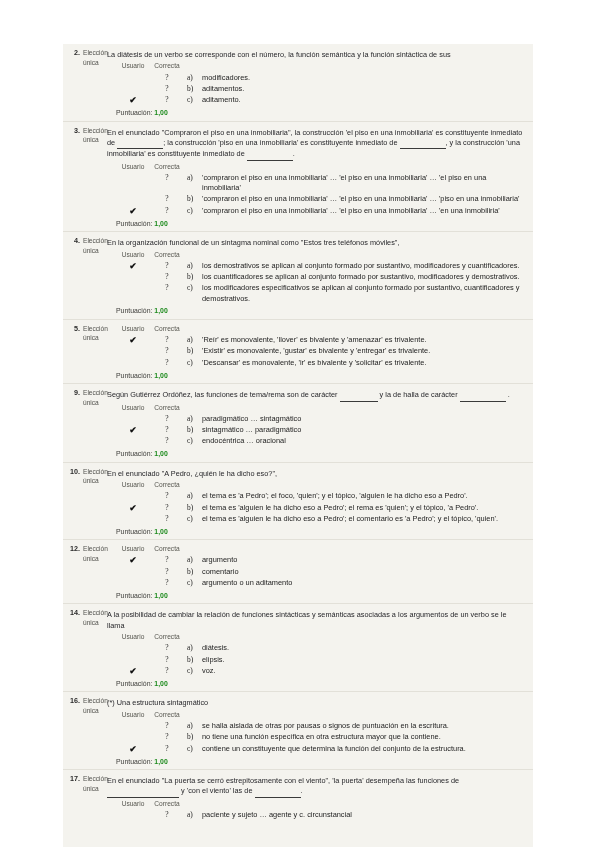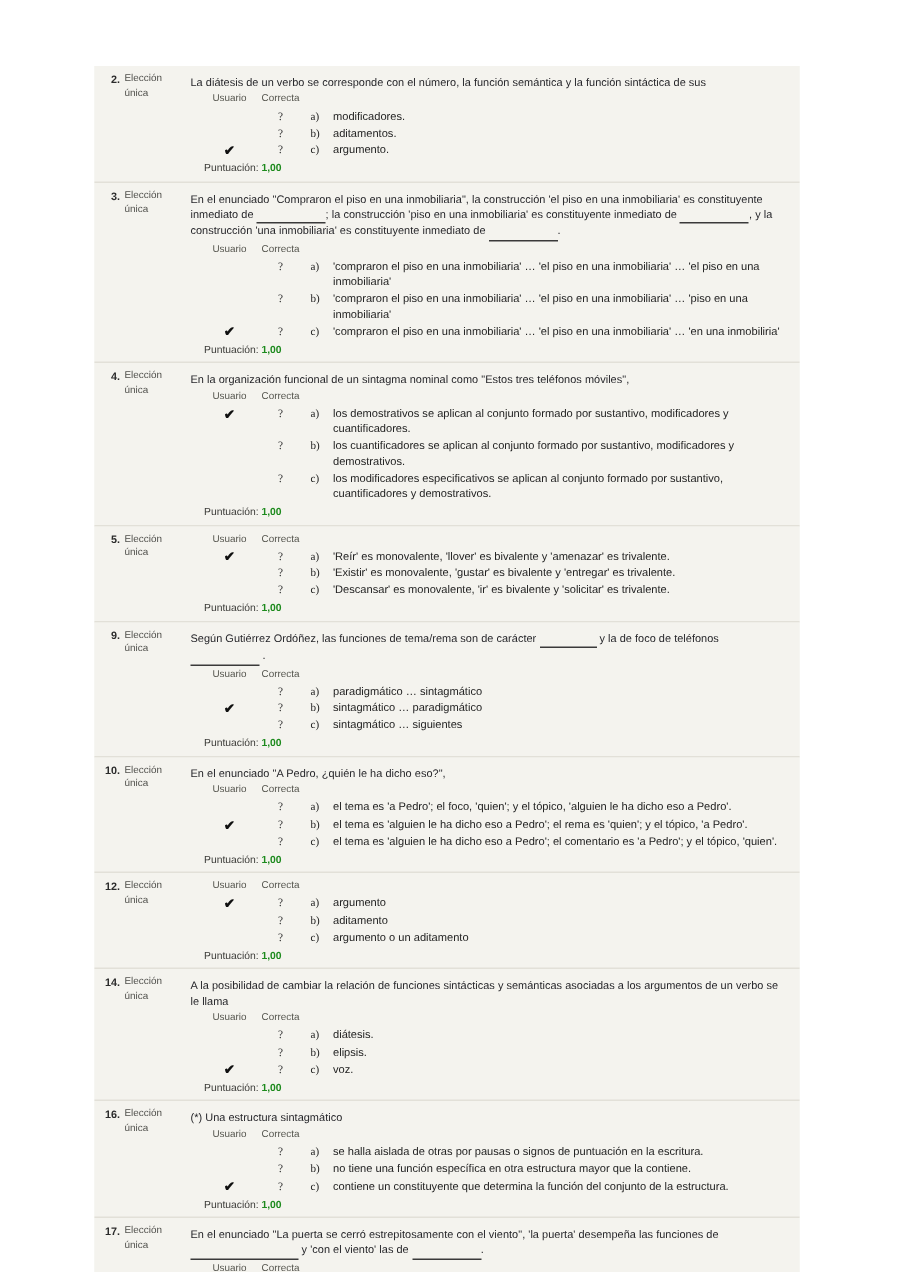--- a/index.html
+++ b/index.html
@@ -51,21 +51,21 @@
   .qtype-col {
     position: absolute;
     left: 20px;
     top: 4px;
     width: 36px;
     font-size: 6.6px;
     color: #50504c;
     line-height: 9.5px;
   }
   .qbody {
-    margin-left: 64px;
+    margin-left: 44px;
     padding-right: 6px;
   }
   .qtext {
     font-size: 7.3px;
     color: #26262a;
     line-height: 10.4px;
     letter-spacing: 0.02px;
     padding-top: 3px;
   }
   .blankline {
@@ -184,21 +184,21 @@
               <tr>
                 <td class="cell-user">&nbsp;</td>
                 <td class="cell-correct">?</td>
                 <td class="cell-letter">b)</td>
                 <td class="cell-answer">aditamentos.</td>
               </tr>
               <tr>
                 <td class="cell-user"><span class="check">✔</span></td>
                 <td class="cell-correct">?</td>
                 <td class="cell-letter">c)</td>
-                <td class="cell-answer">argumento.</td>
+                <td class="cell-answer">aditamento.</td>
               </tr>
             </tbody>
           </table>
           <div class="score-line"><span>Puntuación:</span> <span class="score-value">1,00</span></div>
         </div>
       </div>
       <div class="question-block">
         <div class="qnum-col">3.</div>
         <div class="qtype-col">
           <div>Elección</div>
@@ -320,21 +320,21 @@
           <div class="score-line"><span>Puntuación:</span> <span class="score-value">1,00</span></div>
         </div>
       </div>
       <div class="question-block">
         <div class="qnum-col">9.</div>
         <div class="qtype-col">
           <div>Elección</div>
           <div>única</div>
         </div>
         <div class="qbody">
-          <div class="qtext"><span>Según Gutiérrez Ordóñez, las funciones de tema/rema son de carácter </span><span class="blankline b-sm">&nbsp;</span><span> y la de foco de teléfonos </span><span class="blankline b-md">&nbsp;</span><span> .</span></div>
+          <div class="qtext"><span>Según Gutiérrez Ordóñez, las funciones de tema/rema son de carácter </span><span class="blankline b-sm">&nbsp;</span><span> y la de halla de carácter </span><span class="blankline b-md">&nbsp;</span><span> .</span></div>
           <table class="answers-table">
             <thead>
               <tr class="hdr">
                 <th class="col-user">Usuario</th>
                 <th class="col-correct">Correcta</th>
                 <th></th>
                 <th></th>
               </tr>
             </thead>
             <tbody>
@@ -347,21 +347,21 @@
               <tr>
                 <td class="cell-user"><span class="check">✔</span></td>
                 <td class="cell-correct">?</td>
                 <td class="cell-letter">b)</td>
                 <td class="cell-answer">sintagmático … paradigmático</td>
               </tr>
               <tr>
                 <td class="cell-user">&nbsp;</td>
                 <td class="cell-correct">?</td>
                 <td class="cell-letter">c)</td>
-                <td class="cell-answer">sintagmático … siguientes</td>
+                <td class="cell-answer">endocéntrica … oracional</td>
               </tr>
             </tbody>
           </table>
           <div class="score-line"><span>Puntuación:</span> <span class="score-value">1,00</span></div>
         </div>
       </div>
       <div class="question-block">
         <div class="qnum-col">10.</div>
         <div class="qtype-col">
           <div>Elección</div>
@@ -422,21 +422,21 @@
               <tr>
                 <td class="cell-user"><span class="check">✔</span></td>
                 <td class="cell-correct">?</td>
                 <td class="cell-letter">a)</td>
                 <td class="cell-answer">argumento</td>
               </tr>
               <tr>
                 <td class="cell-user">&nbsp;</td>
                 <td class="cell-correct">?</td>
                 <td class="cell-letter">b)</td>
-                <td class="cell-answer">aditamento</td>
+                <td class="cell-answer">comentario</td>
               </tr>
               <tr>
                 <td class="cell-user">&nbsp;</td>
                 <td class="cell-correct">?</td>
                 <td class="cell-letter">c)</td>
                 <td class="cell-answer">argumento o un aditamento</td>
               </tr>
             </tbody>
           </table>
           <div class="score-line"><span>Puntuación:</span> <span class="score-value">1,00</span></div>

